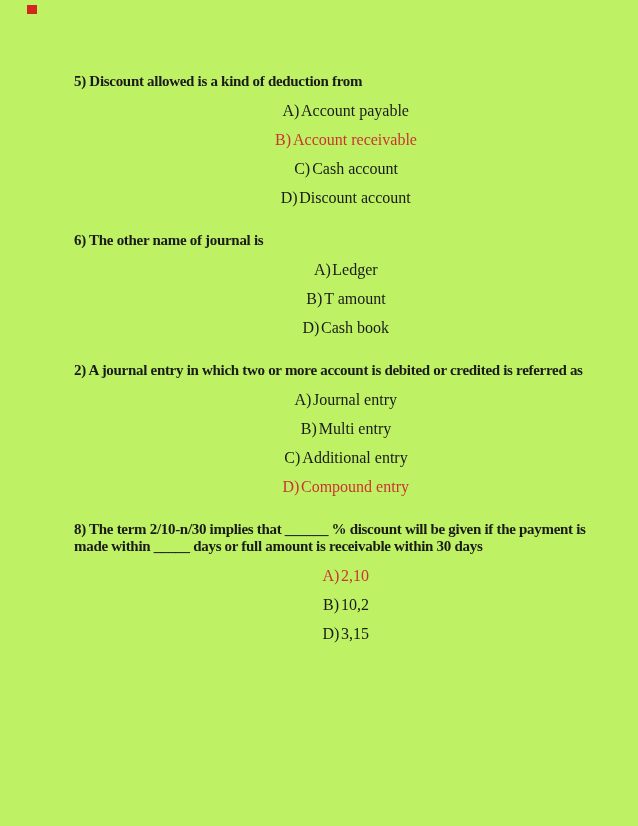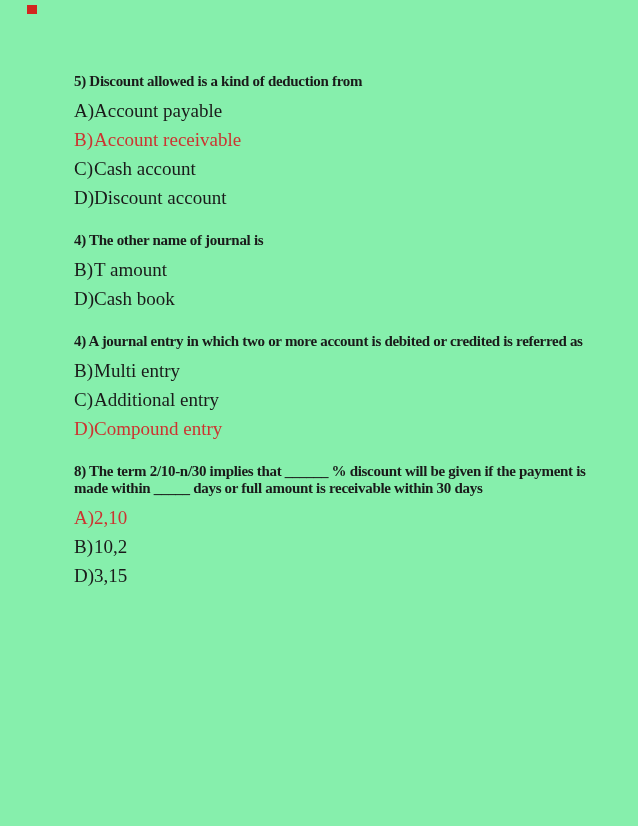--- a/index.html
+++ b/index.html
@@ -10,21 +10,21 @@
   body {
     width: 638px;
     height: 826px;
     overflow: hidden;
     font-family: "Liberation Serif", "DejaVu Serif", serif;
   }
   .page {
     position: relative;
     width: 638px;
     height: 826px;
-    background: #86efac;
+    background: #bef264;
   }
   .red-marker {
     position: absolute;
     left: 27px;
     top: 5px;
     width: 10px;
     height: 9px;
   }
   .content {
     position: absolute;
@@ -39,24 +39,25 @@
     margin-top: 26px;
   }
   .q-title {
     margin: 0 0 12px 0;
     font-size: 15px;
     line-height: 17px;
     font-weight: bold;
     letter-spacing: -0.3px;
   }
   .option-row {
-    margin: 0 0 12px 0;
-    font-size: 19px;
+    margin: 0 0 12px 15px;
+    font-size: 16px;
     line-height: 17px;
     white-space: nowrap;
+    text-align: center;
   }
   .option-row:last-child {
     margin-bottom: 0;
   }
   .option-letter {
     display: inline-block;
     width: 20px;
   }
 </style>
 </head>
@@ -71,32 +72,34 @@
   <p class="option-row"><span class="option-letter">A)</span><span class="option-text">Account payable</span></p>
 
   <p class="option-row" style="color: rgb(204, 52, 49);"><span class="option-letter">B)</span><span class="option-text">Account receivable</span></p>
 
   <p class="option-row"><span class="option-letter">C)</span><span class="option-text">Cash account</span></p>
 
   <p class="option-row"><span class="option-letter">D)</span><span class="option-text">Discount account</span></p>
 </section>
 
   <section class="question-block">
-    <p class="q-title">4) The other name of journal is</p>
+    <p class="q-title">6) The other name of journal is</p>
 
+  <p class="option-row"><span class="option-letter">A)</span><span class="option-text">Ledger</span></p>
 
   <p class="option-row"><span class="option-letter">B)</span><span class="option-text">T amount</span></p>
 
 
   <p class="option-row"><span class="option-letter">D)</span><span class="option-text">Cash book</span></p>
 </section>
 
   <section class="question-block">
-    <p class="q-title">4) A journal entry in which two or more account is debited or credited is referred as</p>
+    <p class="q-title">2) A journal entry in which two or more account is debited or credited is referred as</p>
 
+  <p class="option-row"><span class="option-letter">A)</span><span class="option-text">Journal entry</span></p>
 
   <p class="option-row"><span class="option-letter">B)</span><span class="option-text">Multi entry</span></p>
 
   <p class="option-row"><span class="option-letter">C)</span><span class="option-text">Additional entry</span></p>
 
   <p class="option-row" style="color: rgb(204, 52, 49);"><span class="option-letter">D)</span><span class="option-text">Compound entry</span></p>
 </section>
 
   <section class="question-block">
     <p class="q-title">8) The term 2/10-n/30 implies that ______ % discount will be given if the payment is made within _____ days or full amount is receivable within 30 days</p>

